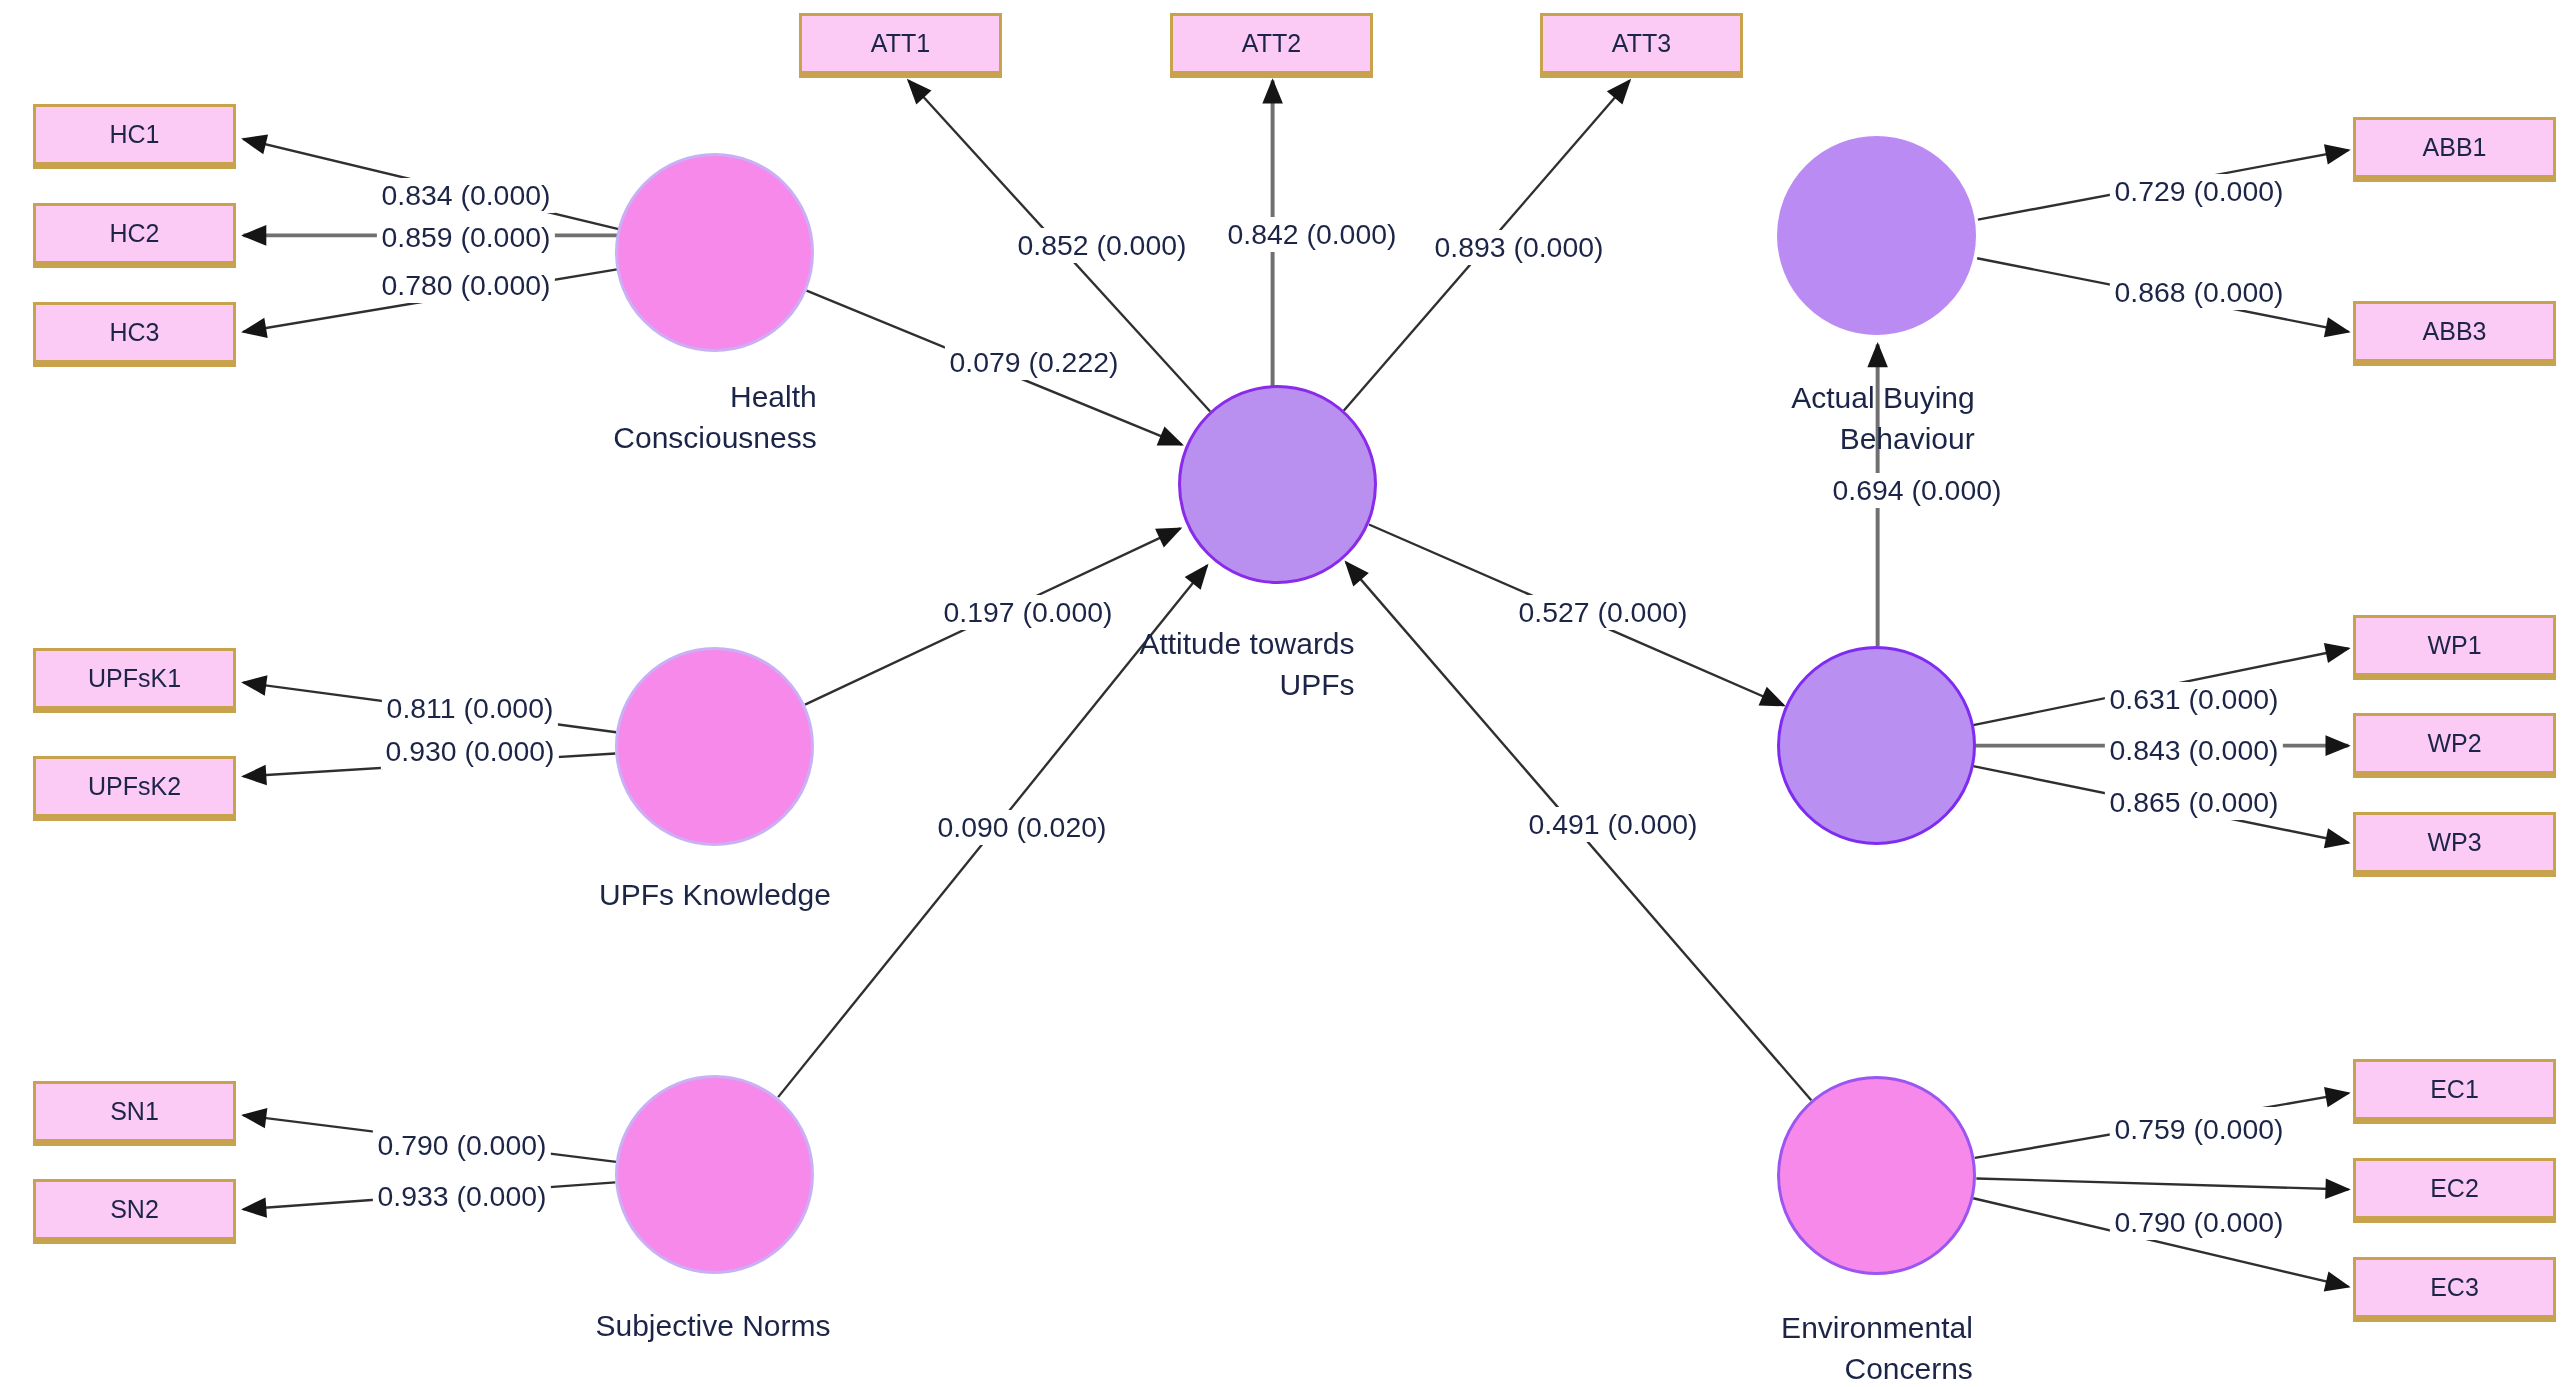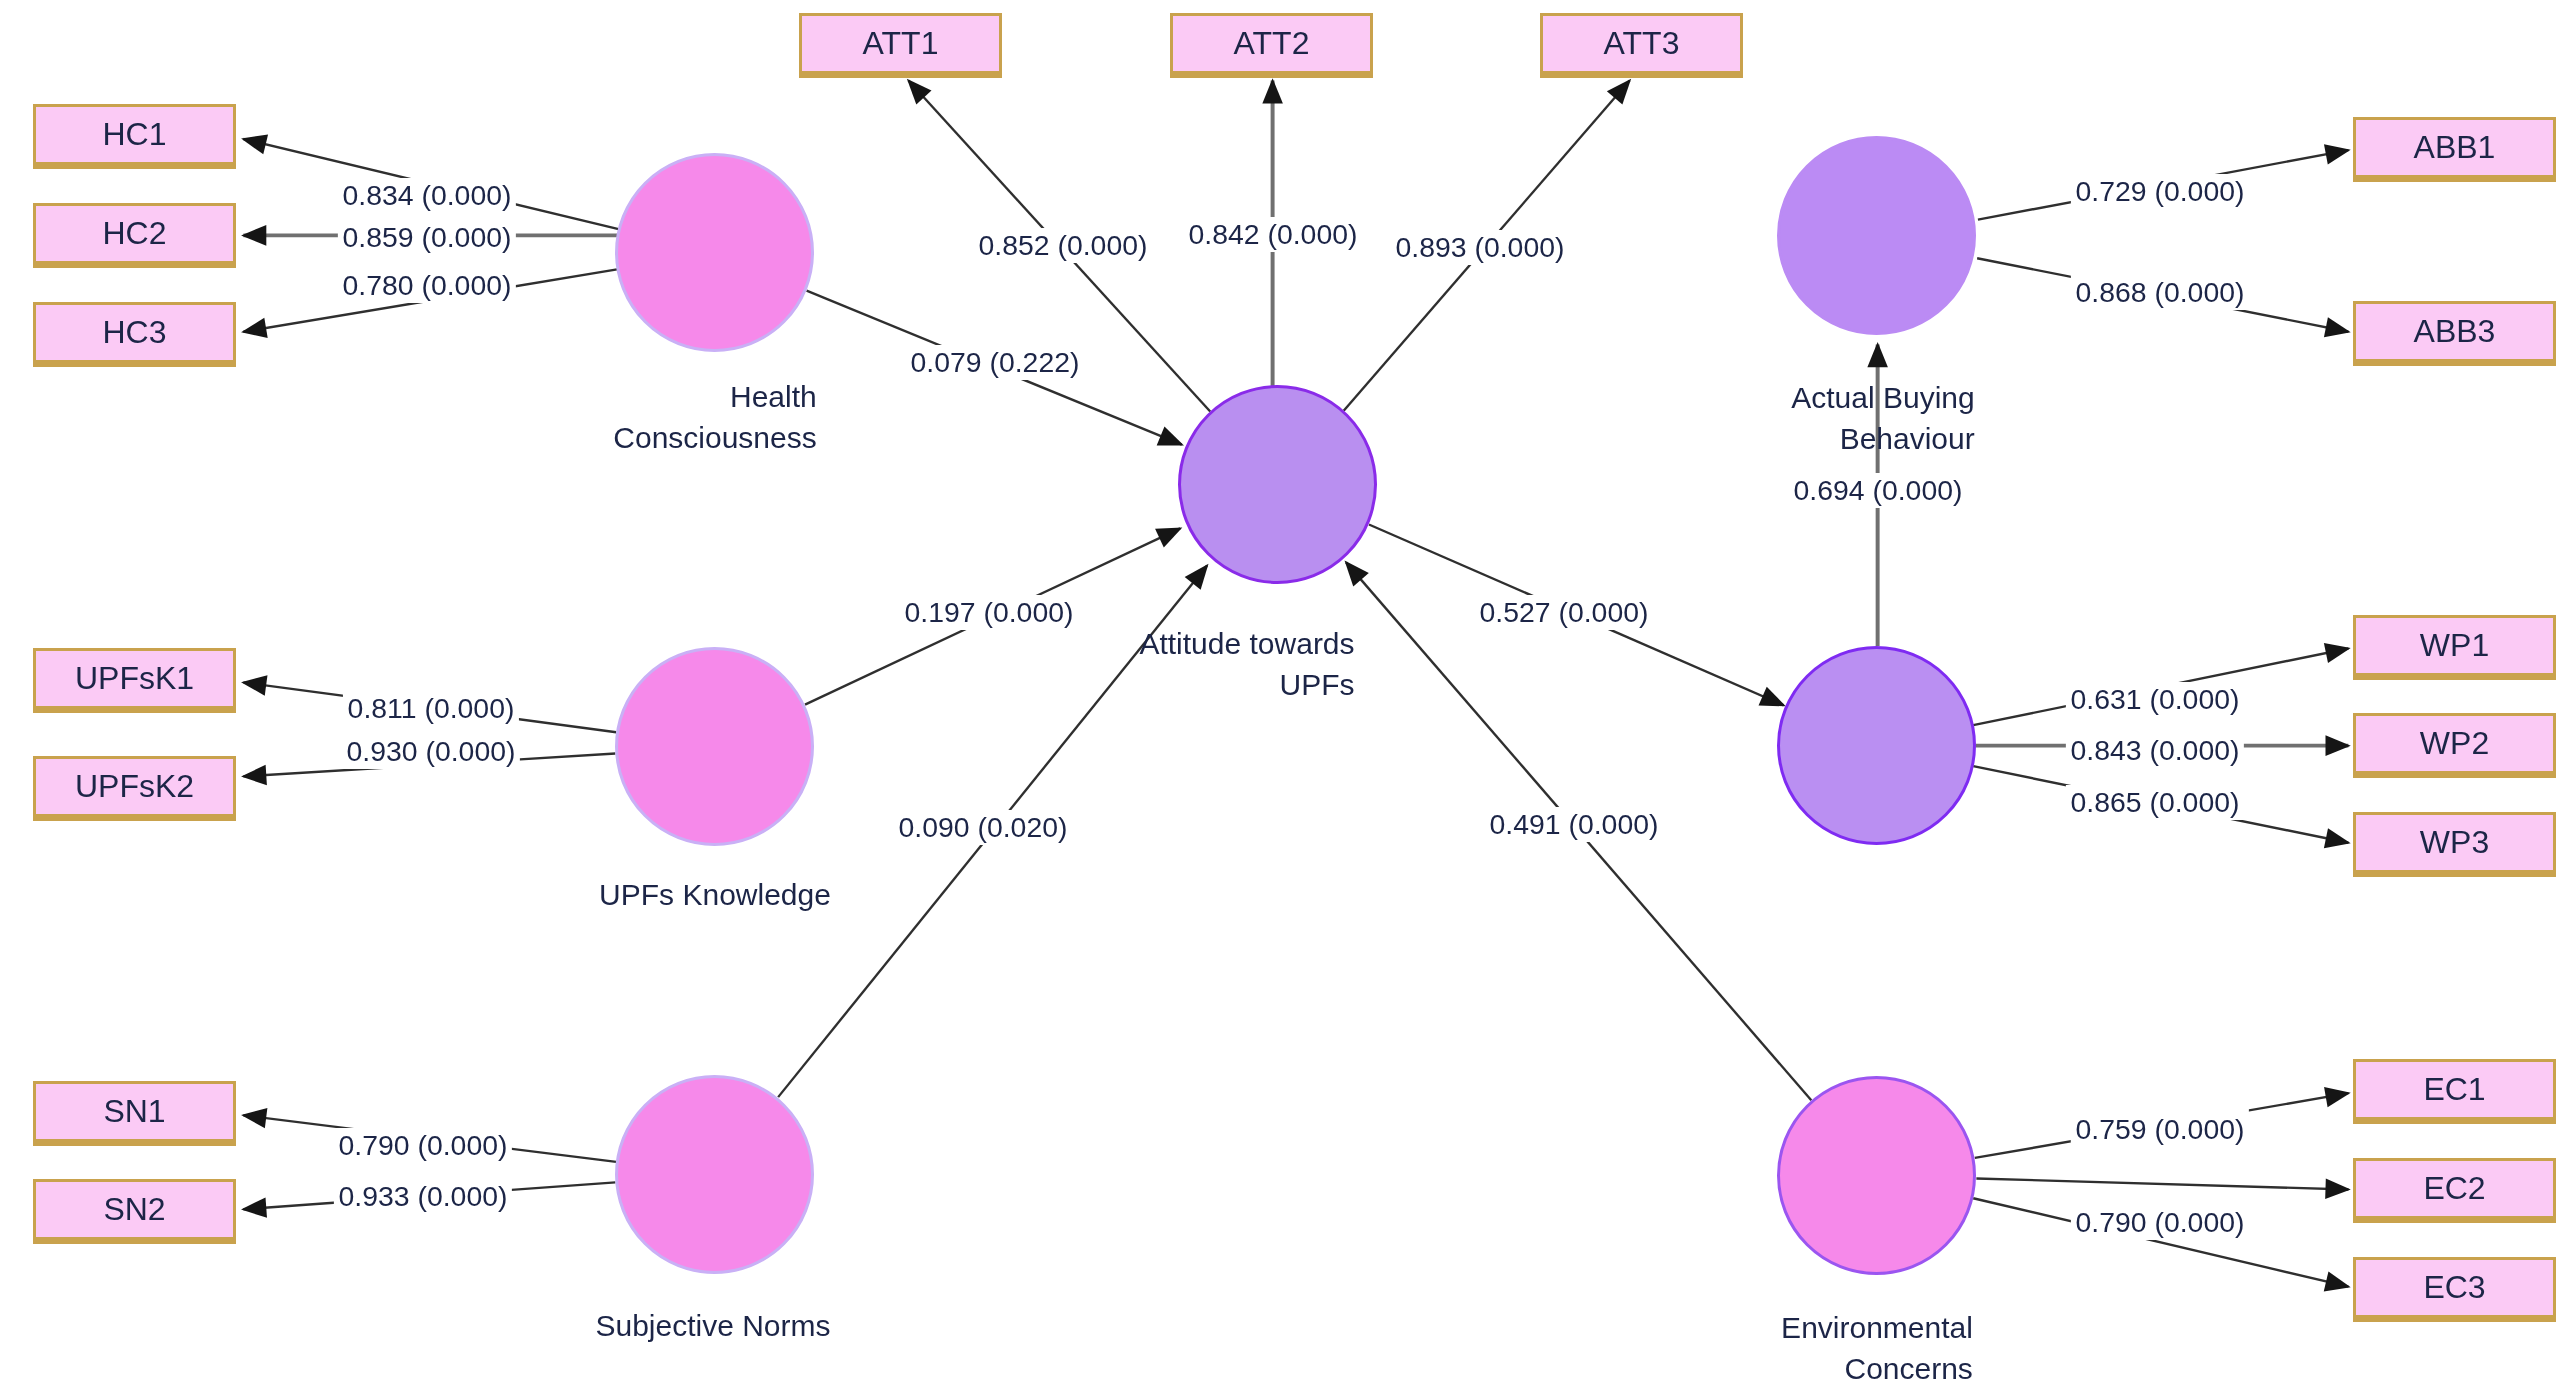--- a/index.html
+++ b/index.html
@@ -13,21 +13,21 @@
   }
   #wires{position:absolute;left:0;top:0;width:2576px;height:1387px;}
   .w{stroke:var(--c-line,#2f2f2f);stroke-width:3;fill:none;}
   .wt{stroke:var(--c-lineThick,#707070);stroke-width:5;fill:none;}
   .ind{
     position:absolute;width:197px;height:55px;
     background:var(--c-boxFill,#fbcaf5);
     border:3.2px solid var(--c-boxBorder,#c9a24d);
     border-bottom-width:7.1px;
     display:flex;align-items:center;justify-content:center;
-    font-size:32px;color:var(--c-ink,#1c2547);
+    font-size:25px;color:var(--c-ink,#1c2547);
     box-sizing:content-box;
   }
   .circ{
     position:absolute;width:193px;height:193px;border-radius:50%;
     box-sizing:content-box;
   }
   .circ.pink{background:var(--c-pinkFill,#f689ea);border:3.2px solid var(--c-pinkBorder,#c9b0f6);}
   .circ.ec{border-color:var(--c-ecBorder,#9b55f0);}
   .circ.att{background:var(--c-attFill,#b98ff0);border:3.2px solid var(--c-attBorder,#8a2be9);}
   .circ.wp{background:var(--c-wpFill,#ba8ff2);border:3.2px solid var(--c-wpBorder,#7f2bf2);}
@@ -36,20 +36,21 @@
     position:absolute;transform:translateX(-50%);
     text-align:right;font-size:30px;line-height:41px;white-space:nowrap;
     color:var(--c-ink,#1c2547);
   }
   .latlabel span{display:block;}
   .coef{
     position:absolute;transform:translateX(-50%);
     white-space:nowrap;font-size:28.4px;line-height:35px;
     background:#fff;padding:0 4.7px;
     color:var(--c-ink,#1c2547);
+    margin-left:39px;
   }
 </style>
 </head>
 <body>
 
 <div id="canvas">
 
   <svg id="wires" viewBox="0 0 3261 1756" width="2576" height="1387">
     <defs>
       <marker id="ah" markerUnits="userSpaceOnUse" markerWidth="40" markerHeight="32" refX="31" refY="15" orient="auto">

